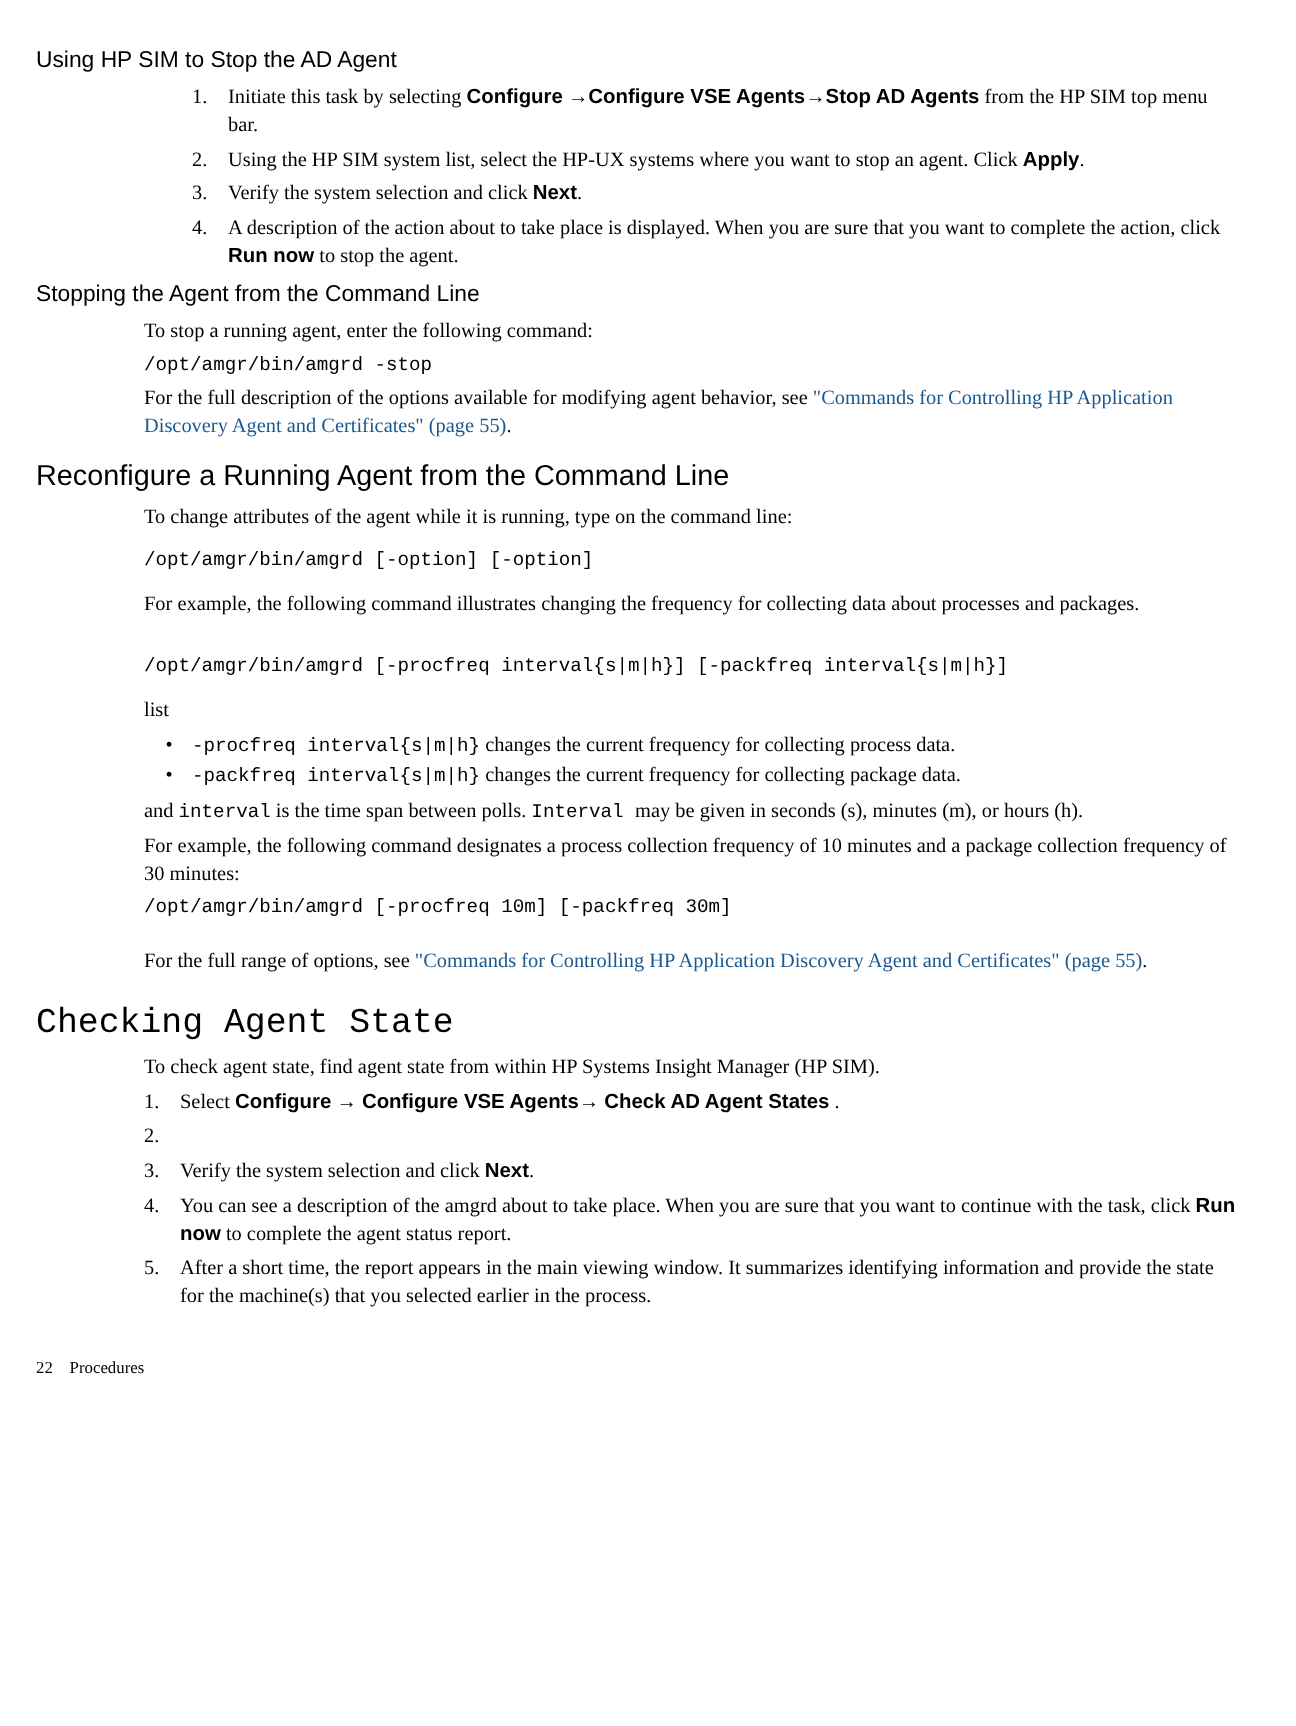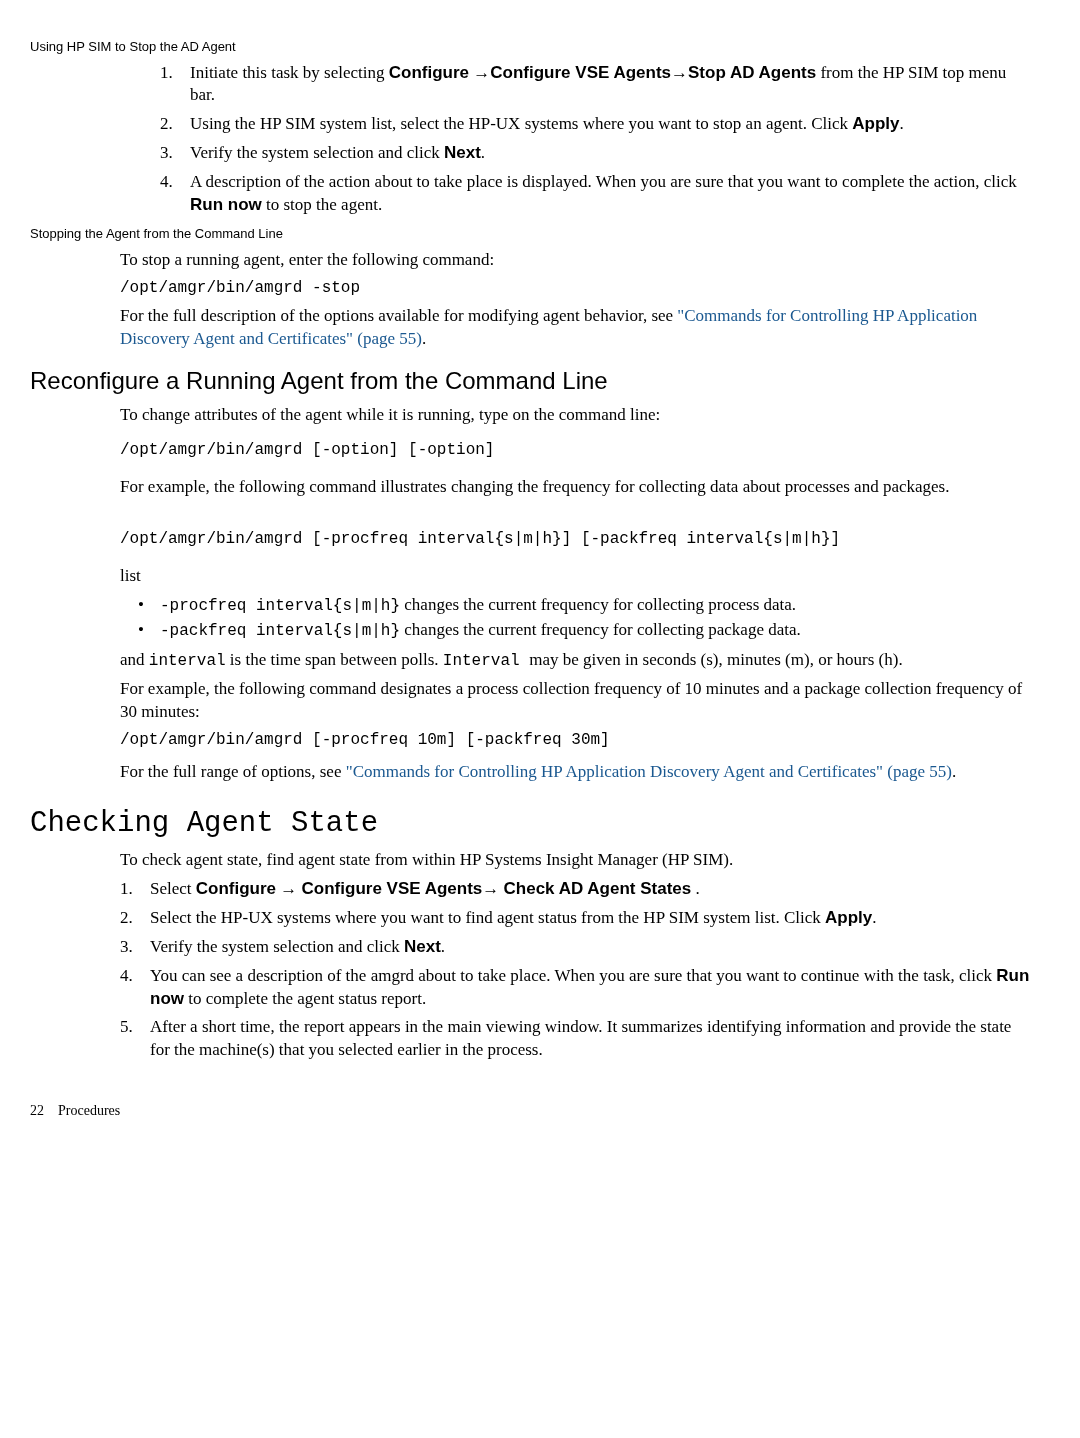--- a/index.html
+++ b/index.html
@@ -9,21 +9,21 @@
     font-size: 17px;
     line-height: 1.35;
     color: #000;
     background: #fff;
     width: 1080px;
     box-sizing: border-box;
   }
   .h3 {
     font-family: Futura, "Century Gothic", "Trebuchet MS", Arial, sans-serif;
     font-weight: 300;
-    font-size: 13px;
+    font-size: 19px;
     margin: 8px 0 6px 0;
   }
   .h2 {
     font-family: Futura, "Century Gothic", "Trebuchet MS", Arial, sans-serif;
     font-weight: 300;
     font-size: 24px;
     margin: 14px 0 6px 0;
   }
   .h1 {
     font-family: Liberation Mono, monospace;
@@ -120,32 +120,31 @@
     <div><span class="mono"> -procfreq interval{s|m|h}</span><span> changes the current frequency for collecting process data.</span></div>
   </div>
   <div class="li">
     <div class="bullet">•</div>
     <div><span class="mono"> -packfreq interval{s|m|h}</span><span> changes the current frequency for collecting package data.</span></div>
   </div>
 </div>
 <div class="p"><span>and </span><span class="mono">interval</span><span> is the time span between polls. </span><span class="mono">Interval </span><span> may be given in seconds (s), minutes (m), or hours (h).</span></div>
 <div class="p">For example, the following command designates a process collection frequency of 10 minutes and a package collection frequency of 30 minutes:</div>
 <div class="p mono">/opt/amgr/bin/amgrd [-procfreq 10m] [-packfreq 30m]</div>
-<div class="p" style="margin-top:9px"><span>For the full range of options, see </span><span class="link">"Commands for Controlling HP Application Discovery Agent and Certificates" (page 55)</span><span>.</span></div>
+<div class="p" style="margin-top:22px"><span>For the full range of options, see </span><span class="link">"Commands for Controlling HP Application Discovery Agent and Certificates" (page 55)</span><span>.</span></div>
 
 <div class="h1">Checking Agent State</div>
 <div class="p">To check agent state, find agent state from within HP Systems Insight Manager (HP SIM).</div>
 <div class="ol" style="margin-left:90px">
   <div class="li">
     <div class="num">1.</div>
     <div><span>Select </span><span class="bold-sans">Configure</span><span> → </span><span class="bold-sans">Configure VSE Agents</span><span>→ </span><span class="bold-sans">Check AD Agent States</span><span> .</span></div>
   </div>
   <div class="li">
     <div class="num">2.</div>
-    <div><span>Select the HP-UX systems where you want to find agent status from the HP SIM system list. Click </span><span class="bold-sans">Apply</span><span>.</span></div>
   </div>
   <div class="li">
     <div class="num">3.</div>
     <div><span>Verify the system selection and click </span><span class="bold-sans">Next</span><span>.</span></div>
   </div>
   <div class="li">
     <div class="num">4.</div>
     <div><span>You can see a description of the amgrd about to take place. When you are sure that you want to continue with the task, click </span><span class="bold-sans">Run now</span><span> to complete the agent status report.</span></div>
   </div>
   <div class="li">

